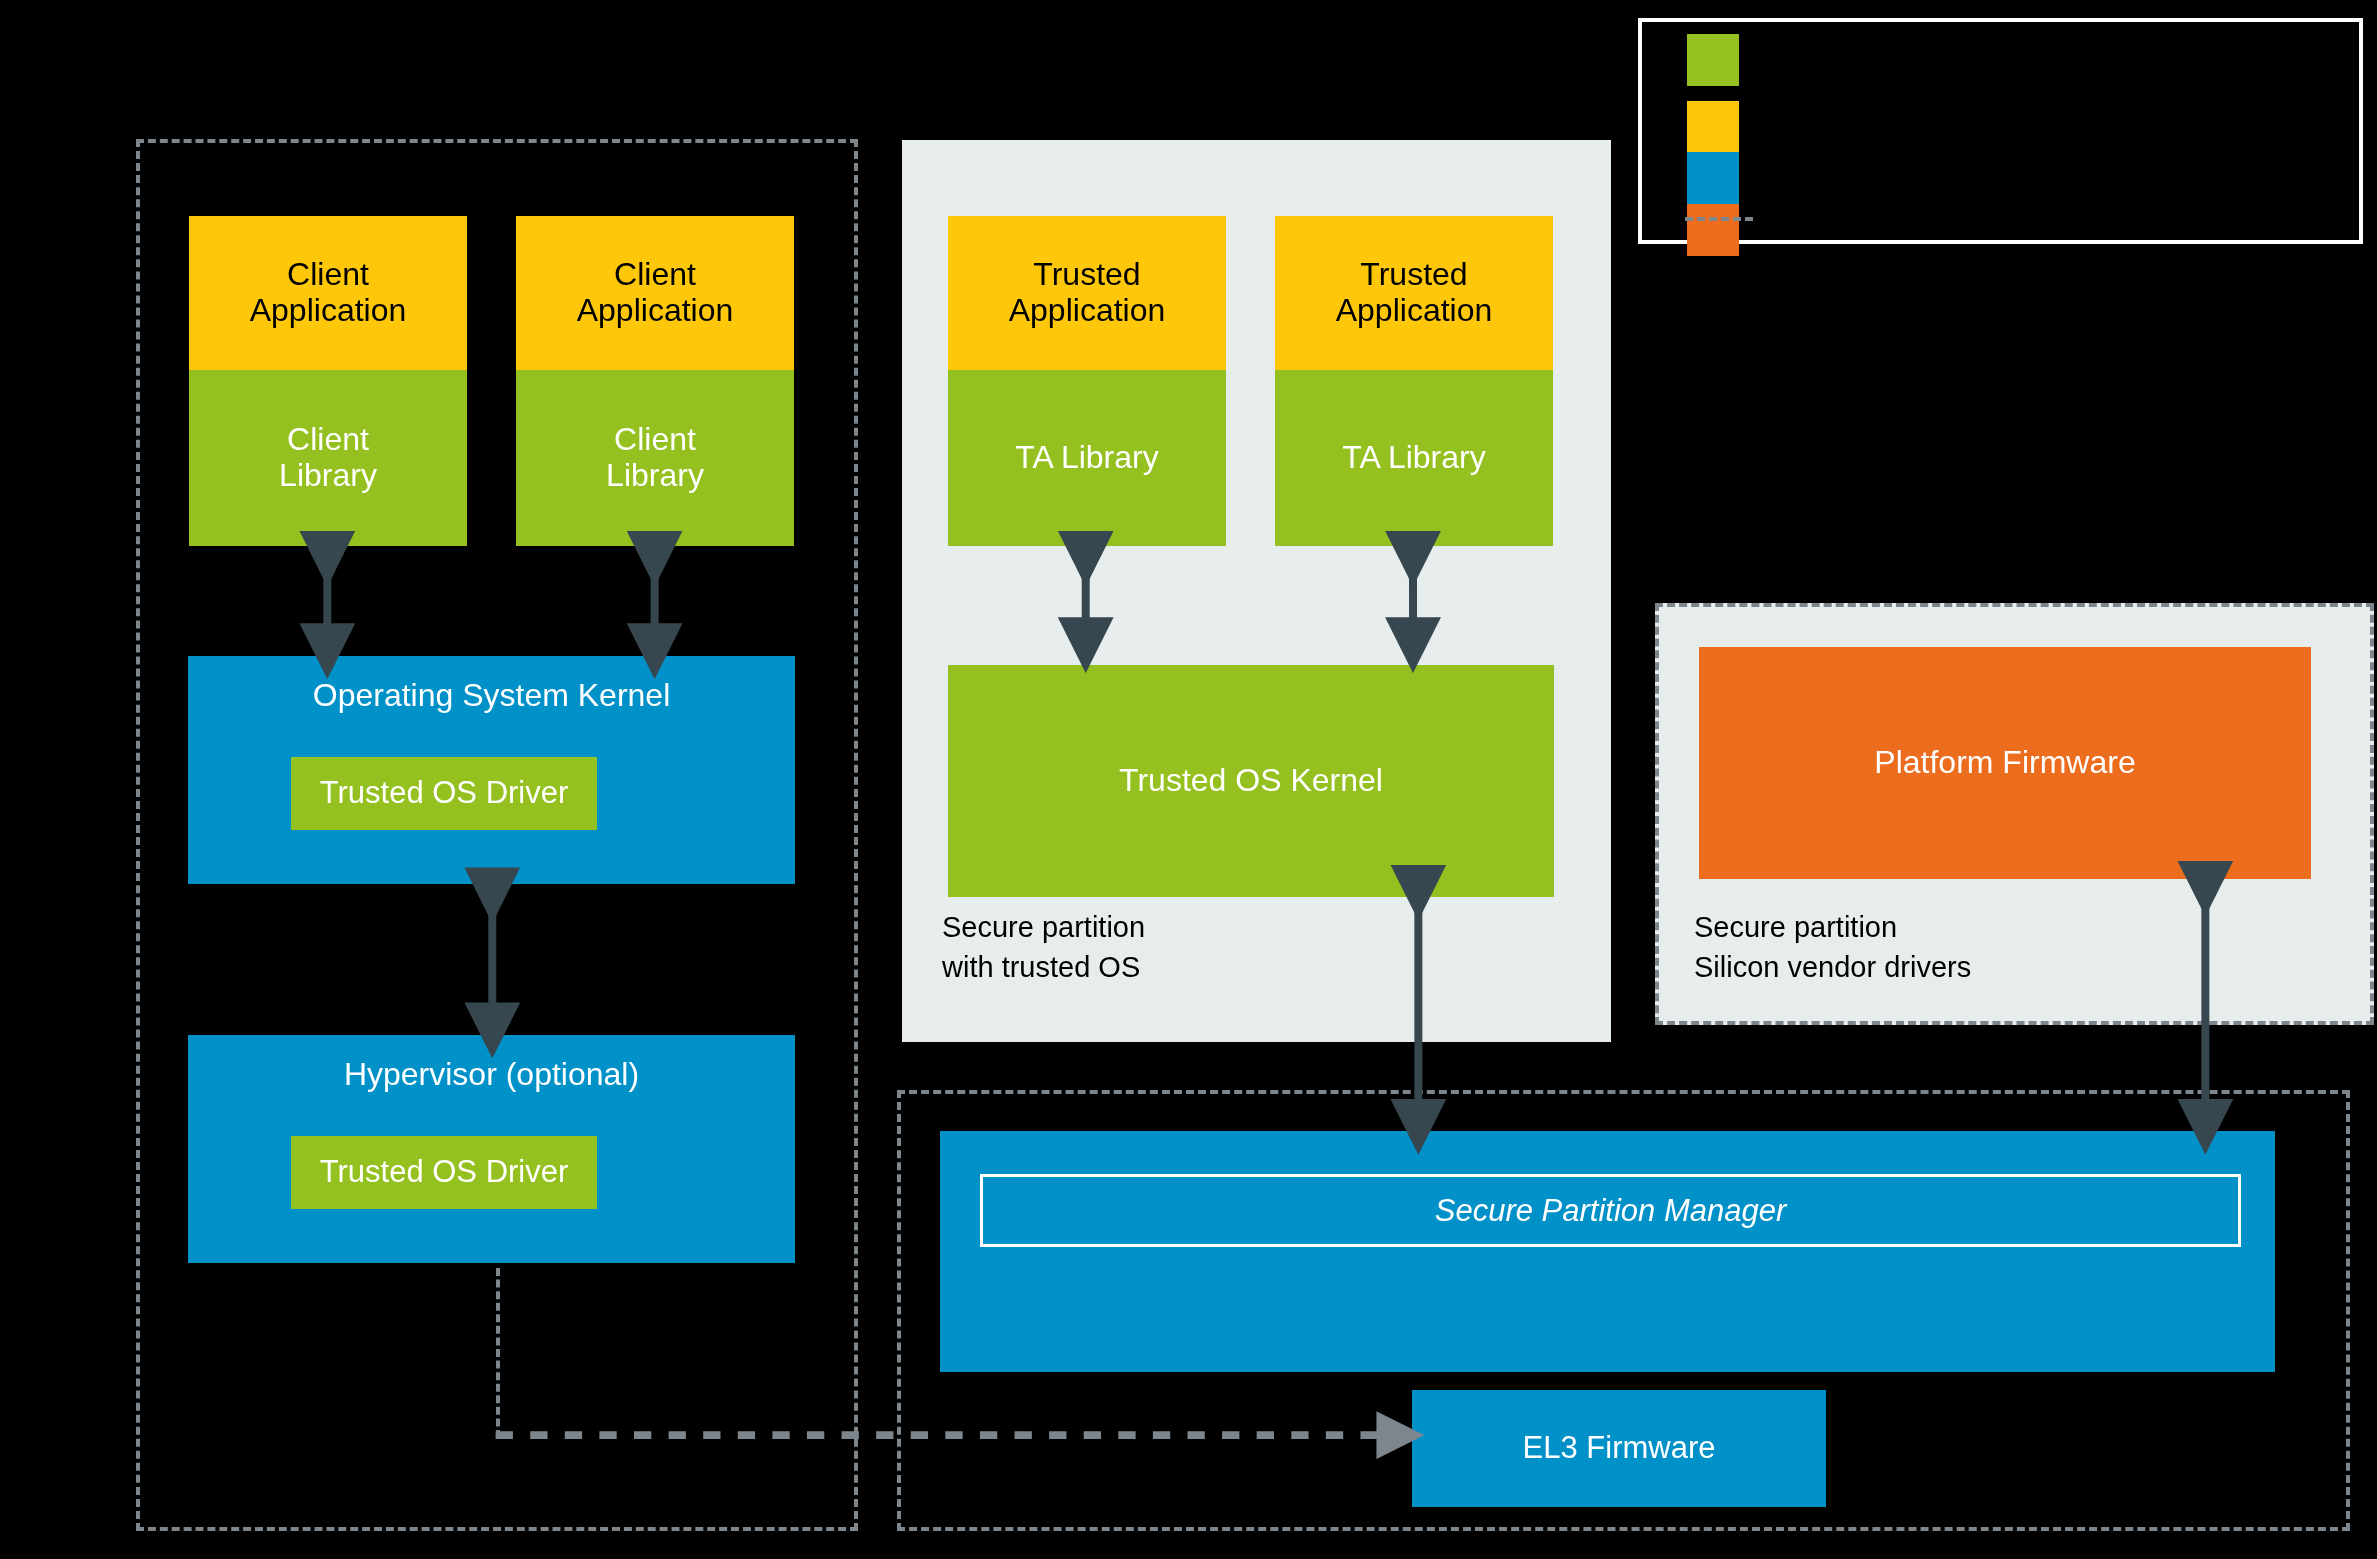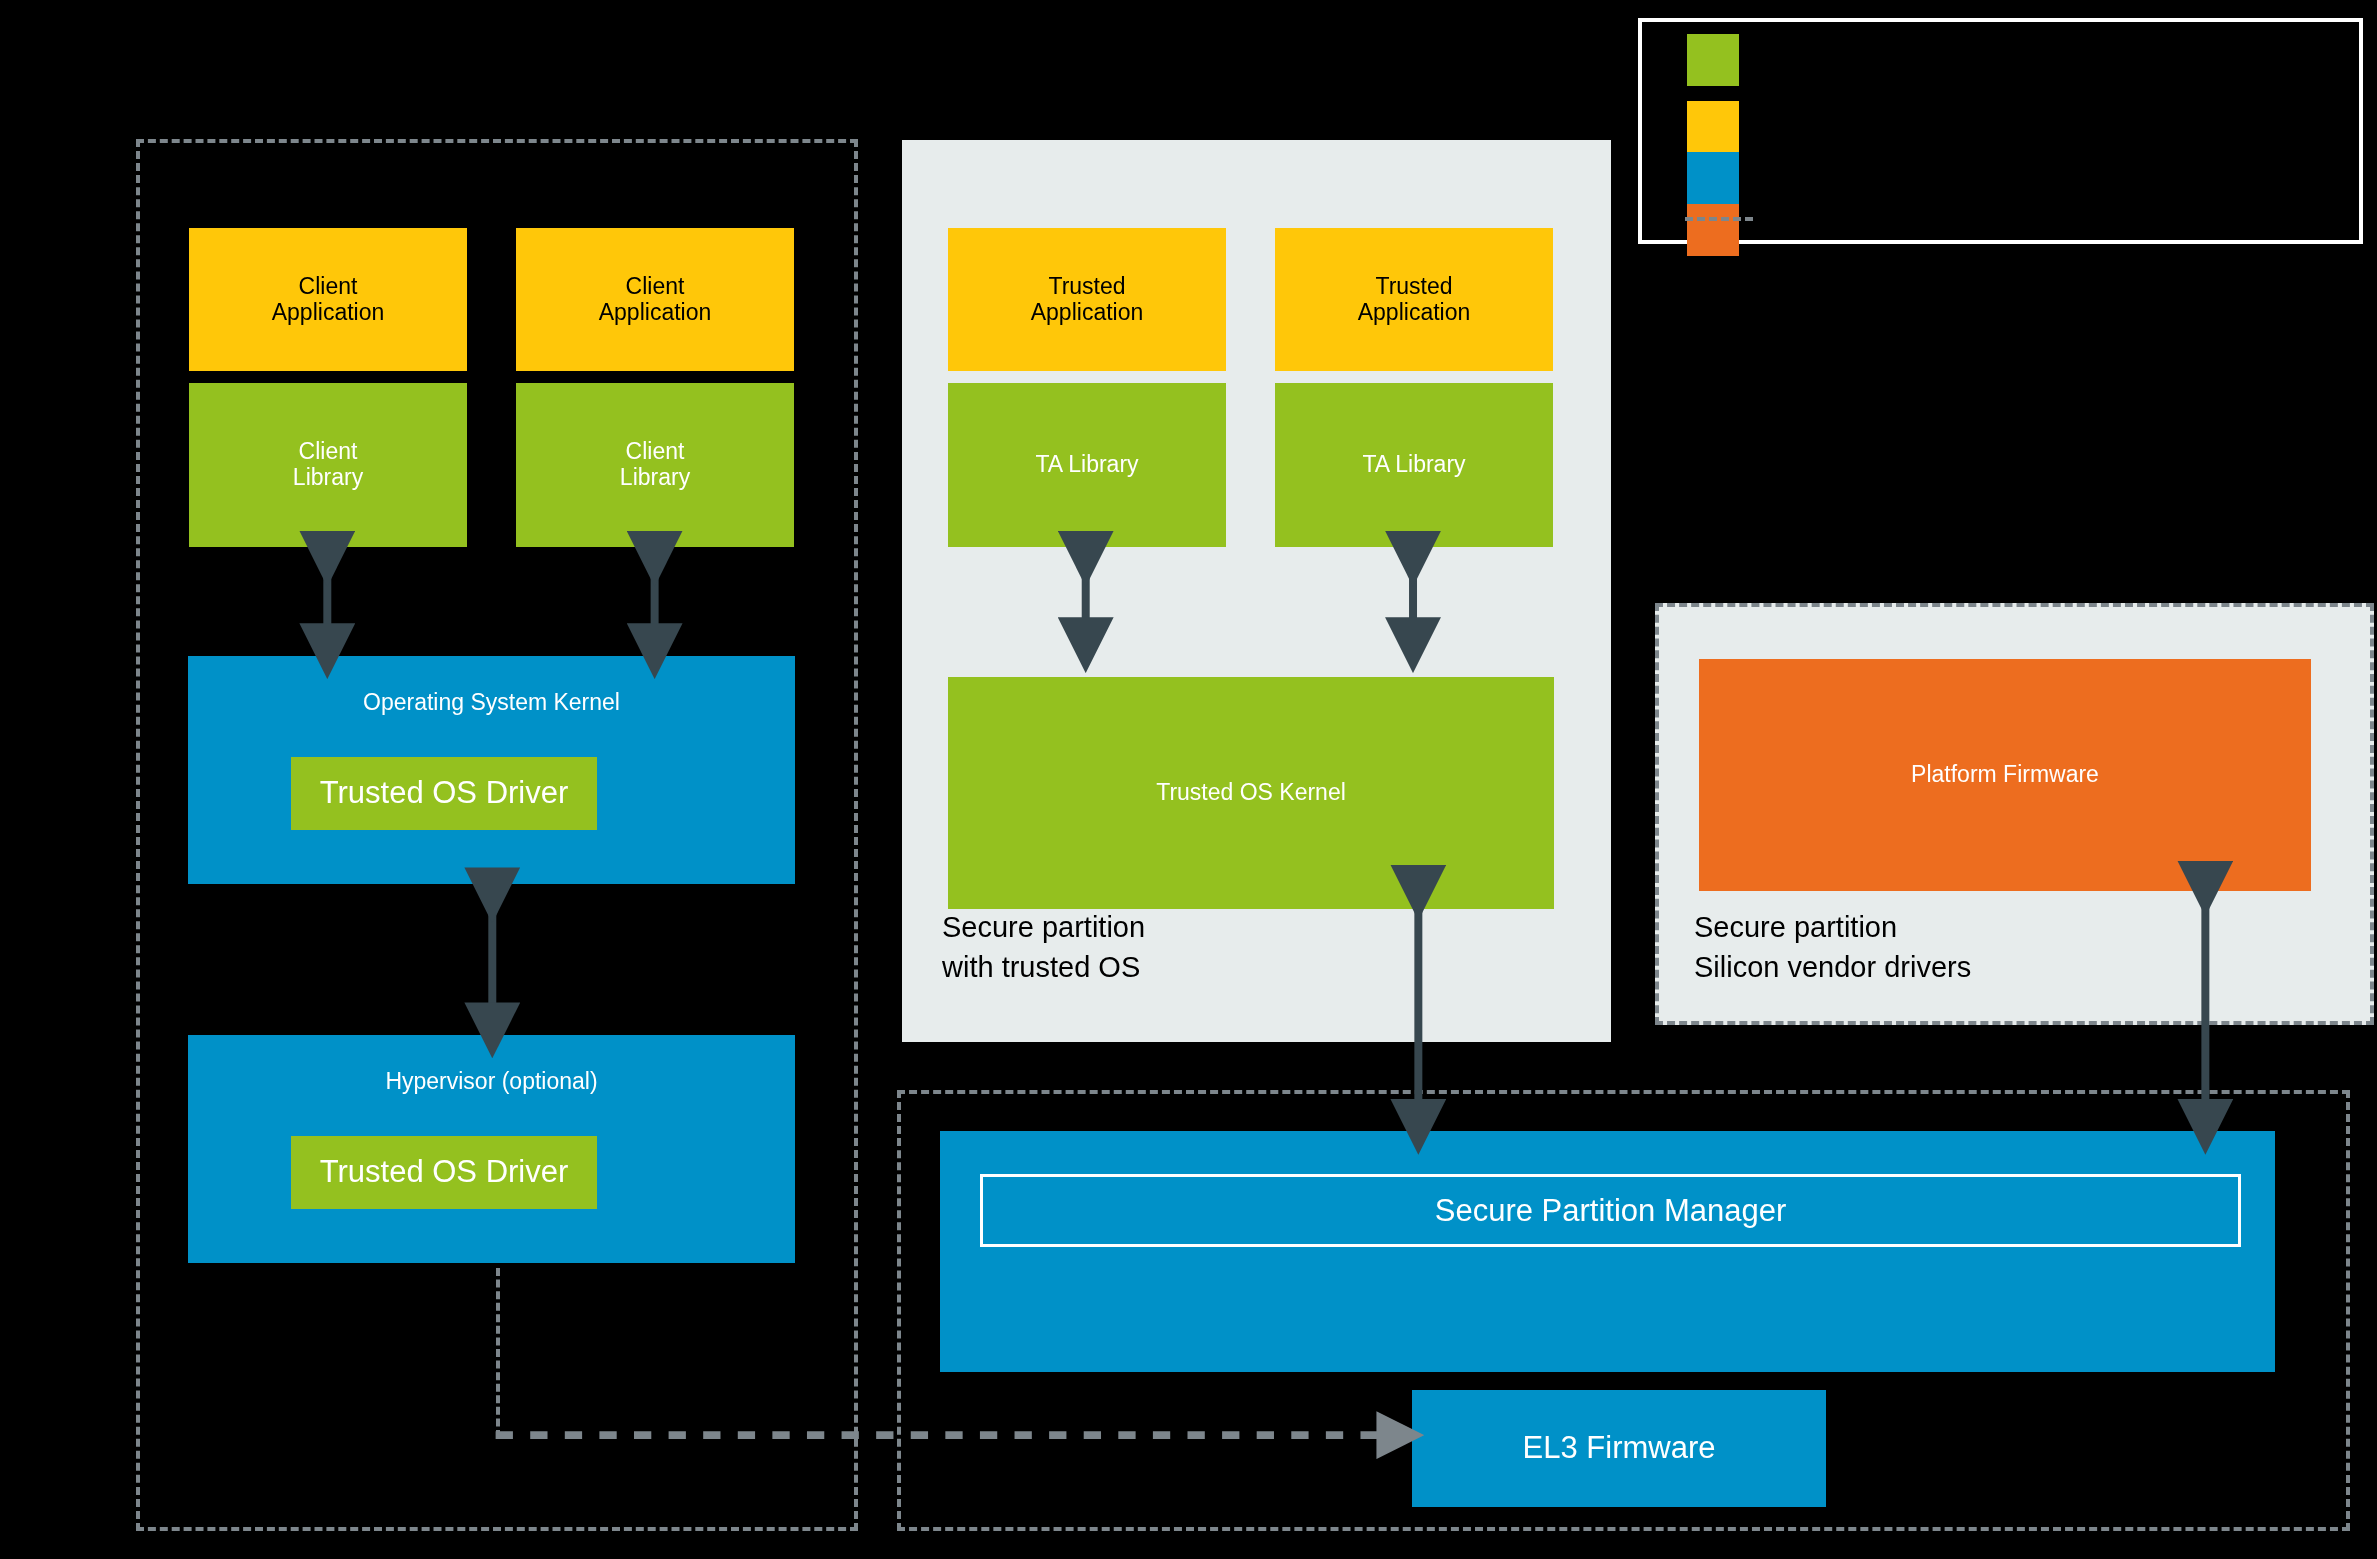--- a/index.html
+++ b/index.html
@@ -29,21 +29,21 @@
     color:#ffffff;
   }
   .blk-yellow{background:#ffc709;color:#000000;}
   .blk-green{background:#94c11f;color:#ffffff;}
   .blk-blue{background:#0091c8;color:#ffffff;}
   .blk-orange{background:#ed6d1f;color:#ffffff;}
 
   .stack{display:flex;flex-direction:column;}
 
   
-  .t-lg{font-size:23px;margin-top:12px;}
+  .t-lg{font-size:32px;}
   .t-md{font-size:31px;}
   .t-cap{font-size:29px;color:#000;line-height:1.22;text-align:left;}
   .t-white-box{font-size:31px;color:#fff;}
 
   
   .outline-box{
     border:3.3px solid #ffffff;
     display:flex;align-items:center;justify-content:center;
     color:#fff;
   }
@@ -121,21 +121,21 @@
   <div class="abs blk blk-green t-lg" style="left:948px;top:665px;width:606px;height:232px;">Trusted OS Kernel</div>
 
   <div class="abs t-cap" style="left:942px;top:910px;">Secure partition</div>
   <div class="abs t-cap" style="left:942px;top:950px;">with trusted OS</div>
 
   <div class="abs blk blk-orange t-lg" style="left:1699px;top:647px;width:612px;height:232px;">Platform Firmware</div>
 
   <div class="abs t-cap" style="left:1694px;top:910px;">Secure partition</div>
   <div class="abs t-cap" style="left:1694px;top:950px;">Silicon vendor drivers</div>
 
-  <div class="abs blk-blue" style="left:940px;top:1131px;width:1335px;height:241px;">
+  <div class="abs blk-blue" style="left:940px;top:1131px;width:1335px;height:241px;font-style:italic;">
     <div class="abs outline-box t-white-box" style="left:40px;top:43px;width:1261px;height:73px;">Secure Partition Manager</div>
   </div>
 
   <div class="abs blk blk-blue t-md" style="left:1412px;top:1390px;width:414px;height:117px;text-align:right;">EL3 Firmware</div>
 
   <div class="abs" id="legend" style="left:1638px;top:18px;width:725px;height:226px;">
     <div class="sw sw-green" style="left:45px;top:12px;width:52px;height:52px;"></div>
     <div class="legend-label" style="left:114px;top:24px;"></div>
 
     <div class="sw sw-yellow" style="left:45px;top:79px;width:52px;height:52px;"></div>

